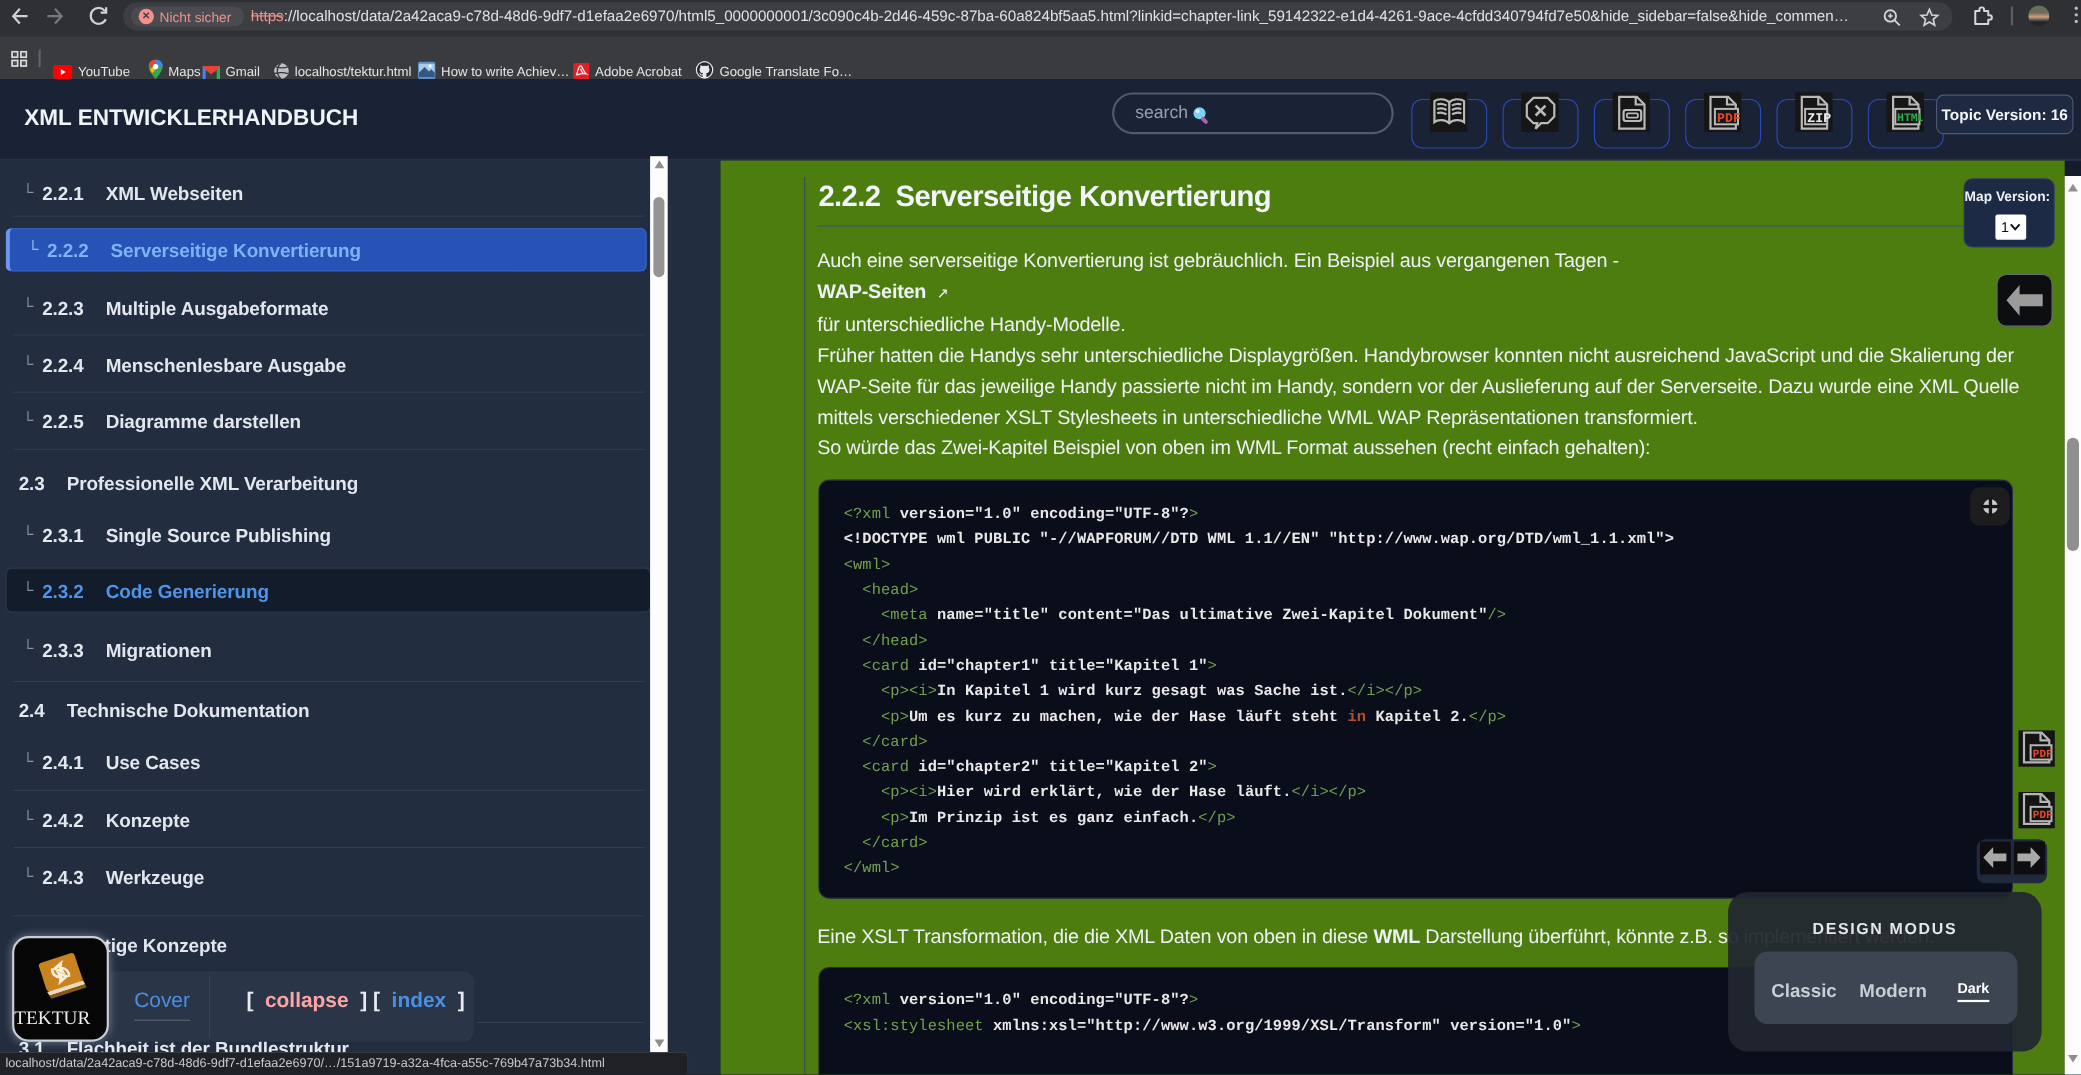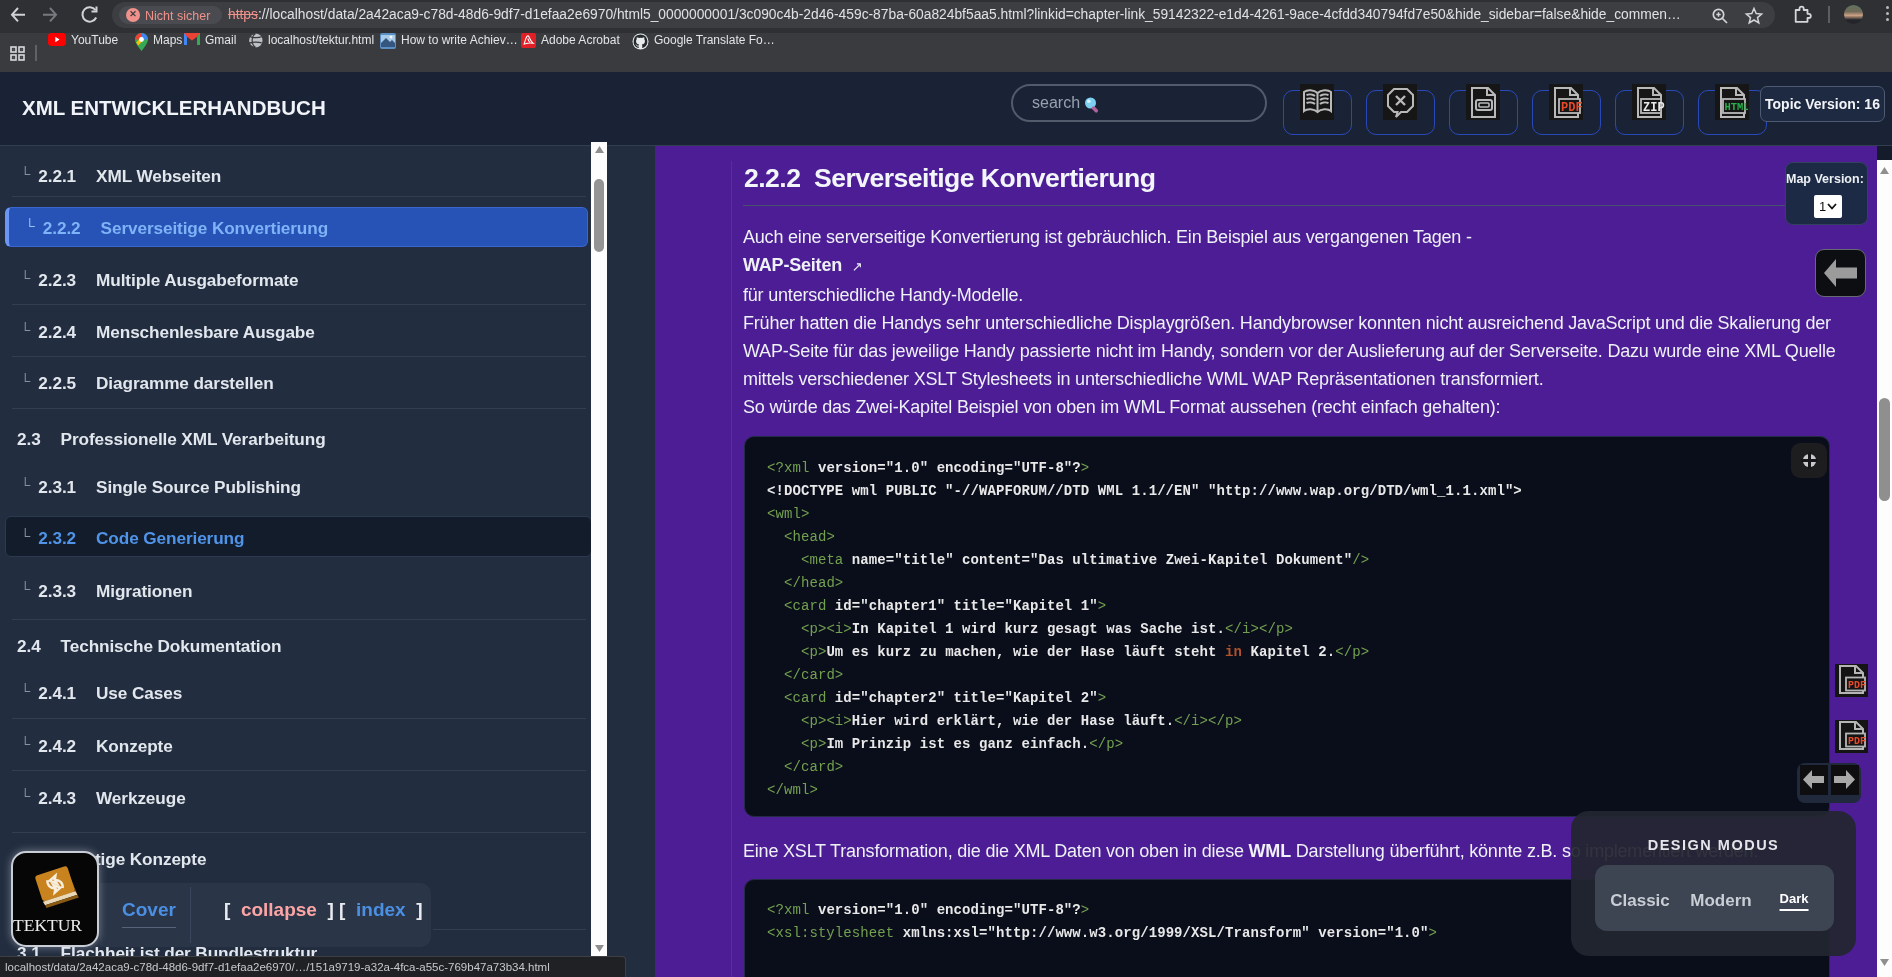--- a/index.html
+++ b/index.html
@@ -13,21 +13,21 @@
 #chip { position:absolute; top:4px; left:7px; height:18px; width:103px; border-radius:9px; background:#4a4b50; }
 #chip .ic { position:absolute; left:7px; top:2px; width:14px; height:14px; border-radius:7px; background:#f0928b; }
 #chip .ic:before { content:"✕"; position:absolute; left:3.2px; top:1.2px; font-size:9px; color:#3d3e42; font-weight:bold; }
 #chip .t { position:absolute; left:26px; top:2.5px; font-size:12.5px; color:#ee928a; }
 #urltext { position:absolute; left:116px; top:5px; font-size:13.8px; color:#dfe1e4; white-space:nowrap; width:1472px; overflow:hidden; }
 #urltext .strike { color:#ee928a; text-decoration:line-through; }
 .tbicon { position:absolute; top:0; }
 
 
 #bmbar { position:absolute; top:33px; left:0; width:1892px; height:39px; background:#3a3b3e; }
-.bm { position:absolute; top:0; height:39px; display:flex; align-items:flex-start; gap:5px; color:#e2e4e6; font-size:12px; white-space:nowrap; }
+.bm { position:absolute; top:0; height:39px; display:flex; align-items:flex-end; gap:5px; color:#e2e4e6; font-size:12px; white-space:nowrap; }
 
 
 #pgheader { position:absolute; top:72px; left:0; width:1892px; height:74px; background:#1a2336; border-bottom:1px solid #323d52; }
 #pgtitle { position:absolute; left:22px; top:24px; font-size:20.5px; font-weight:bold; color:#f0f3f7; letter-spacing:0px; }
 #searchpill { position:absolute; left:1011px; top:12px; width:256px; height:38px; border-radius:19px; border:2px solid #525b6b; color:#97a1af; }
 #searchpill .t { position:absolute; left:19px; top:8px; font-size:16px; }
 .hbtn { position:absolute; top:18px; width:69px; height:45px; border:1.2px solid #2a49b8; border-radius:10px; }
 .hicon { position:absolute; top:12px; width:34px; height:36px; background:#161617; display:flex; align-items:center; justify-content:center; }
 #topicver { position:absolute; left:1760px; top:14px; width:125px; height:36px; border:1px solid #4d5a72; border-radius:7px; background:#1e2a41; color:#f2f4f8; font-weight:bold; font-size:14px; text-align:center; line-height:34px; }
 
@@ -41,21 +41,21 @@
 #visbox { position:absolute; left:5px; top:370px; width:587px; height:41px; background:#131c2b; border:1px solid #2c3950; border-radius:6px; }
 
 
 #sb-sb { position:absolute; left:591px; top:142px; width:15.5px; height:816px; background:#fdfdfd; }
 #sb-sb .thumb { position:absolute; left:2.5px; top:37px; width:10.5px; height:73px; border-radius:5.5px; background:#949494; }
 
 #main-sb { position:absolute; left:1876.5px; top:160px; width:15.5px; height:817px; background:#fdfdfd; }
 #main-sb .thumb { position:absolute; left:2.5px; top:238px; width:10.5px; height:103px; border-radius:5.5px; background:#8f8f8f; }
 
 
-#main { position:absolute; top:146px; left:655px; width:1222px; height:831px; background:#4c1d95; overflow:hidden; }
+#main { position:absolute; top:146px; left:655px; width:1222px; height:831px; background:#4d7c0f; overflow:hidden; }
 #mainborder { position:absolute; left:76px; top:15px; width:1px; height:816px; background:#3d485c; }
 #h1 { position:absolute; left:89px; top:17px; font-size:26.6px; font-weight:bold; color:#f2f5f9; letter-spacing:-0.55px; }
 #h1hr { position:absolute; left:88px; top:59px; width:1088px; height:1px; background:#47526a; }
 .para { position:absolute; left:88px; color:#eef1f5; font-size:18px; line-height:28.1px; letter-spacing:-0.2px; white-space:nowrap; }
 .codeblock { position:absolute; left:89px; width:1086px; background:#0a0e1b; border:1px solid #232c42; border-radius:10px; color:#e8e8e8; }
 .codeblock pre { font-family:"Liberation Mono", monospace; font-size:14px; font-weight:bold; line-height:23px; margin:0; letter-spacing:0.08px; }
 .cg { color:#73a04f; font-weight:normal; }
 .co { color:#b0522d; }
 
 
@@ -277,21 +277,21 @@
   <div class="sep" style="top:572px"></div>
   <div class="nav" style="top:589.5px;left:20.5px"><span class="l">└</span><span class="num">2.4.2</span>Konzepte</div>
   <div class="sep" style="top:624px"></div>
   <div class="nav" style="top:641.5px;left:20.5px"><span class="l">└</span><span class="num">2.4.3</span>Werkzeuge</div>
   <div class="sep" style="top:686px"></div>
   <div class="nav" style="top:703.0px;left:25px"><span class="num">3</span>Wichtige Konzepte</div>
   <div class="sep" style="top:783px;left:433px;width:153px"></div>
   <div class="nav" style="top:797.0px;left:17px"><span class="num">3.1</span>Flachheit ist der Bundlestruktur</div>
 
   <div id="sfoot">
-    <div class="abs" style="left:22px;top:16px;font-size:19px;font-weight:bold;color:#4b8fe2;border-bottom:1.5px solid #56637a;padding-bottom:6px">Cover</div>
+    <div class="abs" style="left:22px;top:16px;font-size:19px;font-weight:normal;color:#4b8fe2;border-bottom:1.5px solid #56637a;padding-bottom:6px">Cover</div>
     <div class="abs" style="left:90px;top:4px;width:1px;height:56px;background:#3a465c"></div>
     <div class="abs" style="left:124px;top:16px;font-size:19px;font-weight:bold;color:#e8ebf0">[&nbsp;&nbsp;<span style="color:#fca5a5">collapse</span>&nbsp;&nbsp;]&nbsp;[&nbsp;&nbsp;<span style="color:#4b8fe2">index</span>&nbsp;&nbsp;]</div>
   </div>
   <div id="tektur">
     <svg class="abs" style="left:17px;top:7px" width="52" height="54" viewBox="0 0 52 54">
       <g transform="rotate(-18 26 27)">
         <path d="M10 14 L42 14 L44 40 L12 40 Z" fill="#7a4a0e"></path>
         <rect x="9" y="10" width="34" height="27" rx="3" fill="#c8831f"></rect>
         <path d="M9 37 L43 37 L44 41 L10 41 Z" fill="#e9d9b8"></path>
         <path d="M10 41 L44 41 L44.5 44 L10.5 44 Z" fill="#8a5a14"></path>

